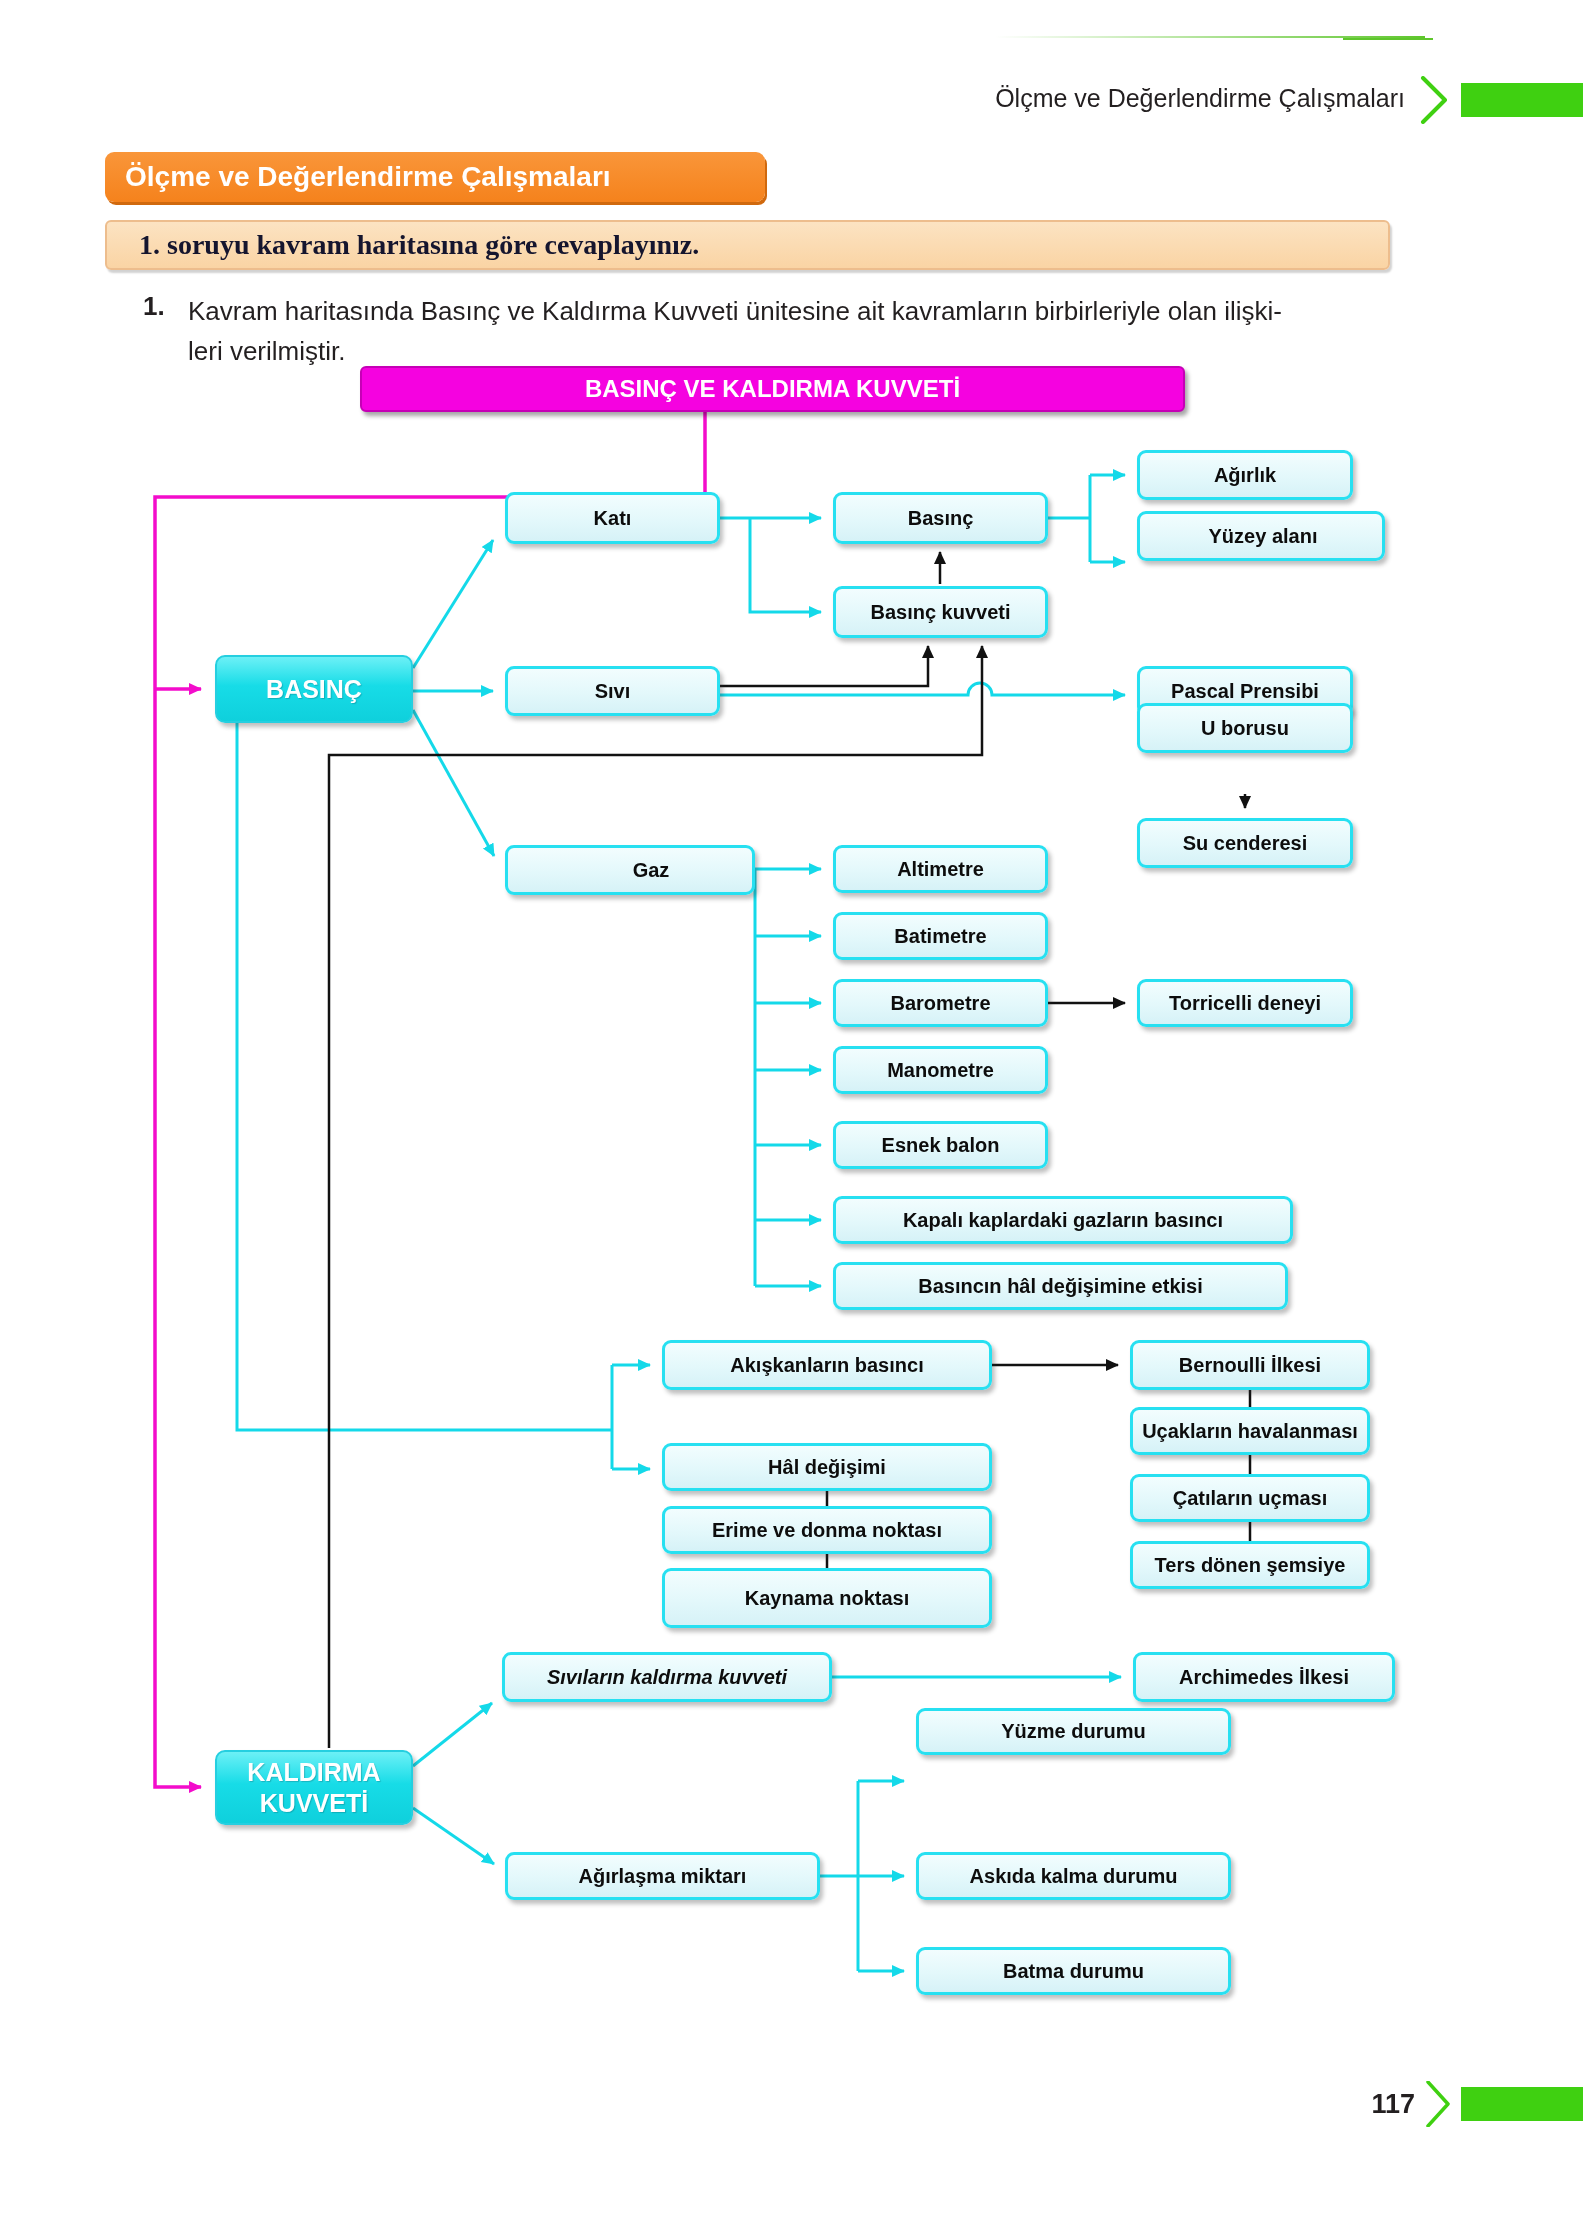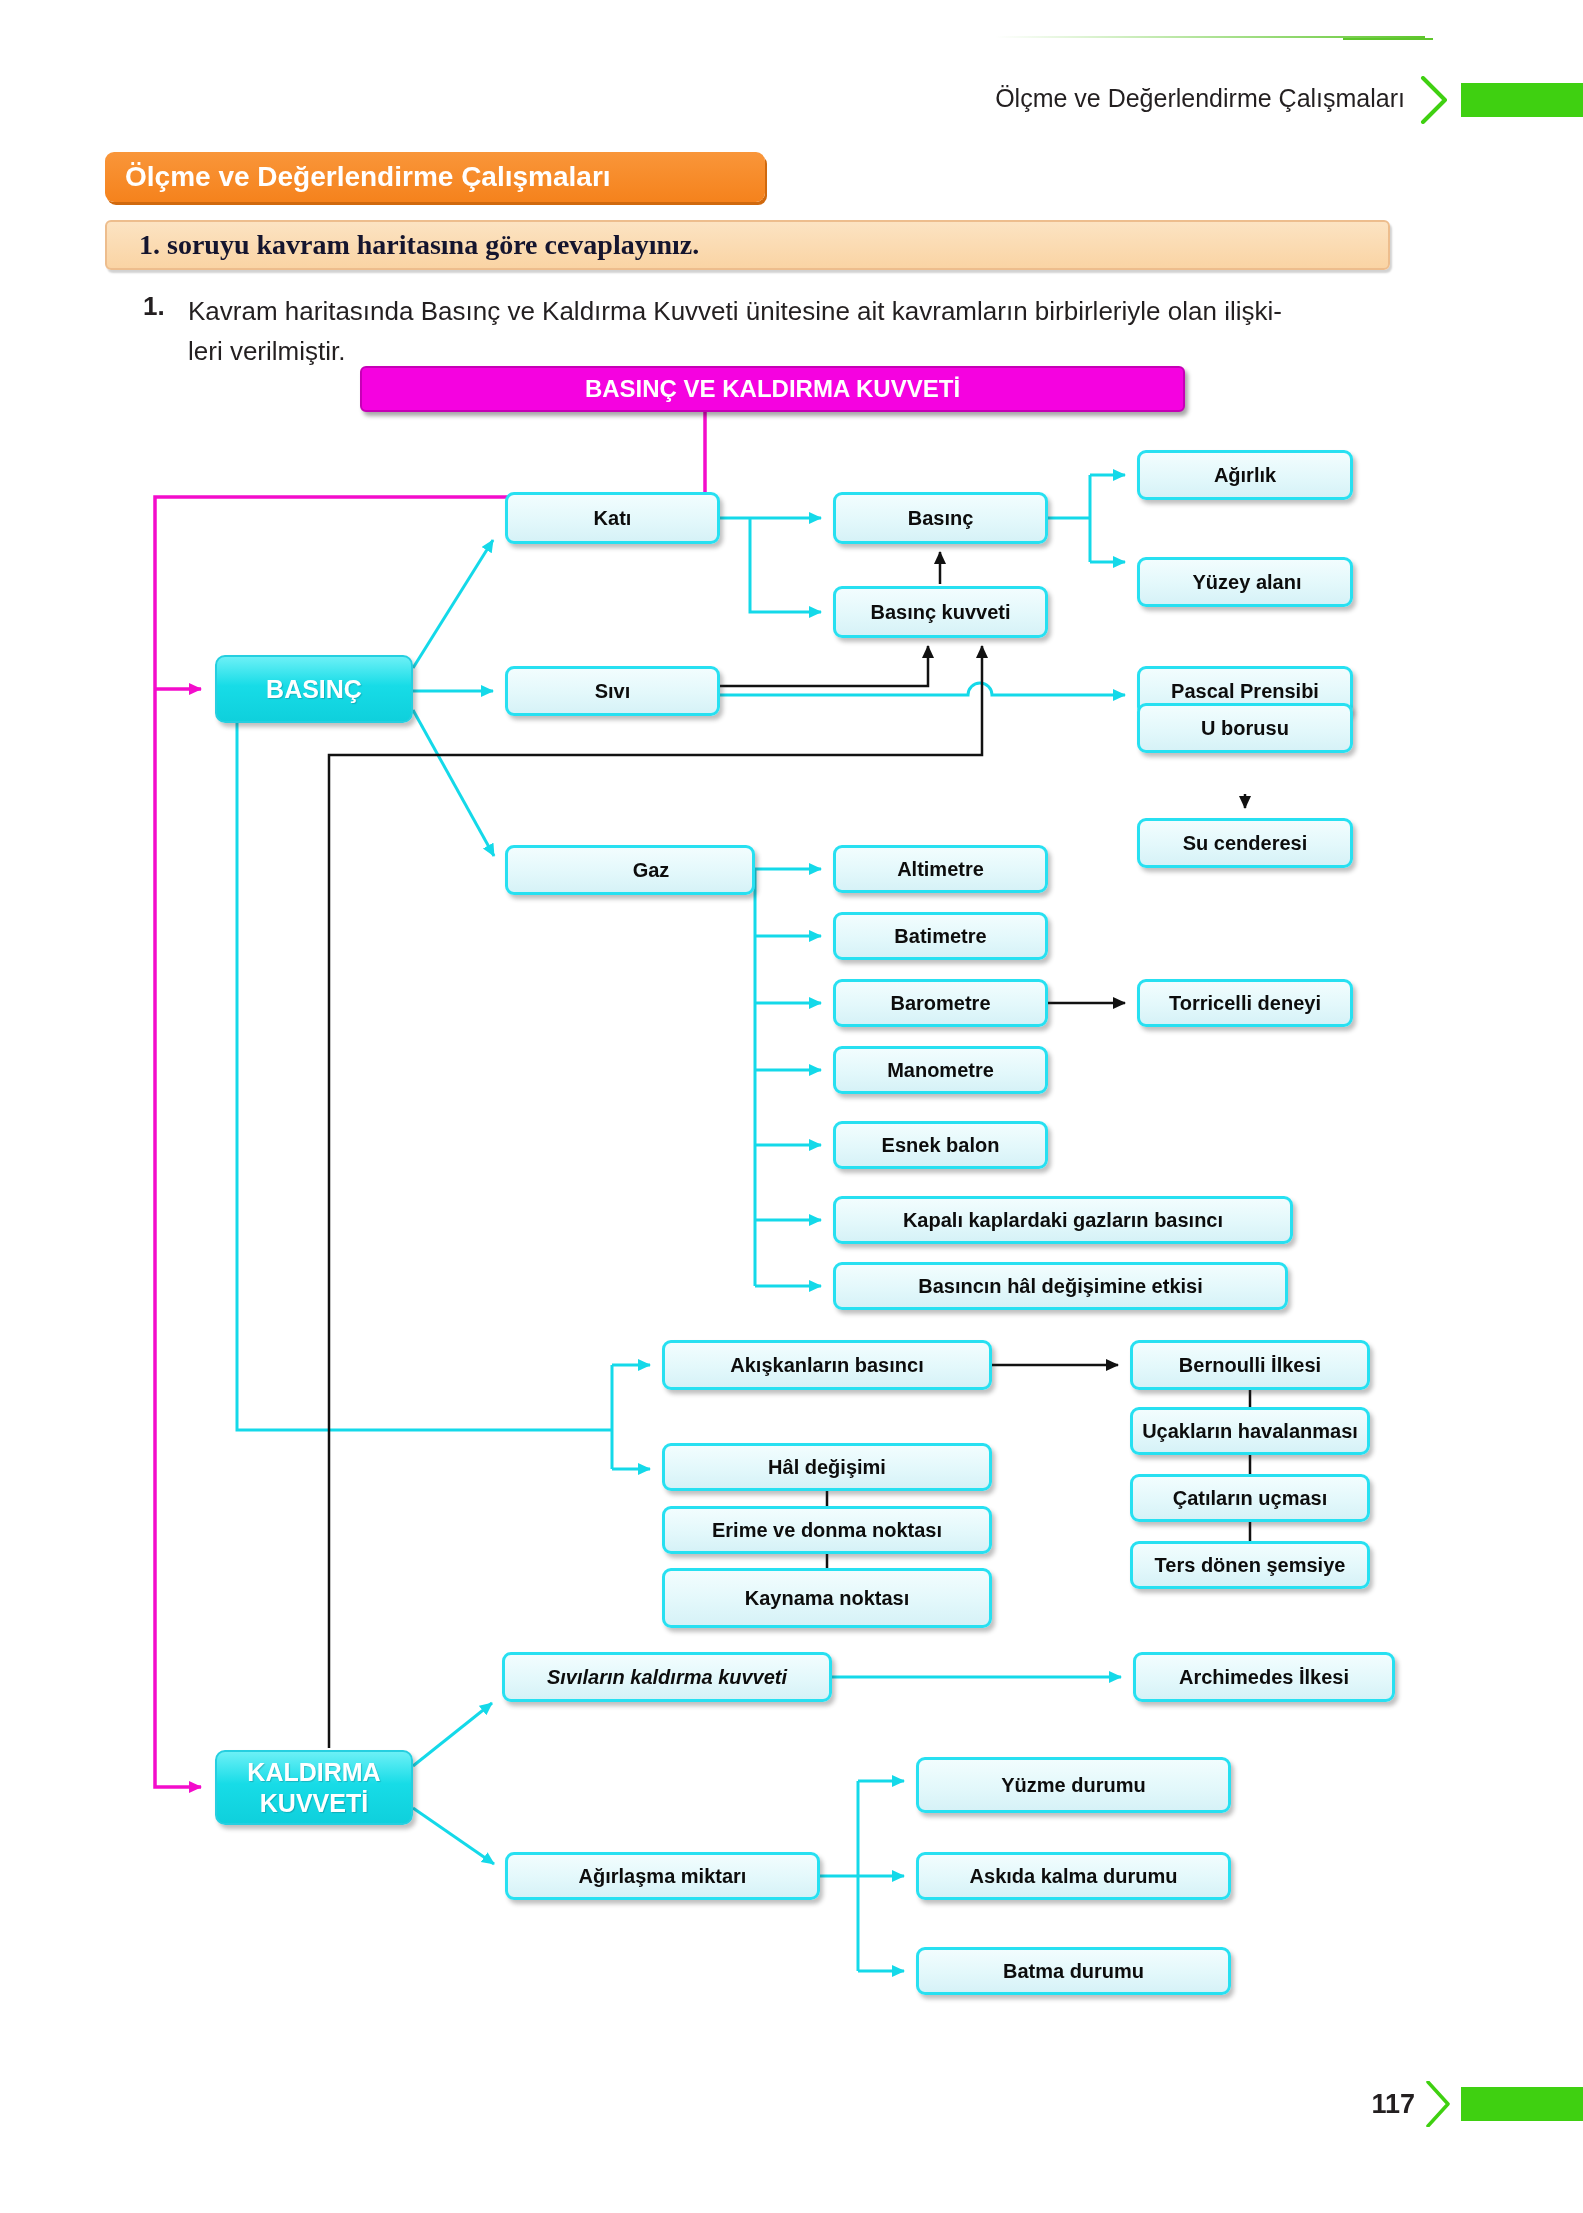--- a/index.html
+++ b/index.html
@@ -145,21 +145,21 @@
   <div id="nodes">
       <div class="node title" style="left: 360px; top: 366px; width: 825px; height: 46px;">BASINÇ VE KALDIRMA KUVVETİ</div>
       <div class="node solid" style="left: 215px; top: 655px; width: 198px; height: 68px;">BASINÇ</div>
       <div class="node solid" style="left: 215px; top: 1750px; width: 198px; height: 75px;">KALDIRMA KUVVETİ</div>
       <div class="node" style="left: 505px; top: 492px; width: 215px; height: 52px;">Katı</div>
       <div class="node" style="left: 505px; top: 666px; width: 215px; height: 50px;">Sıvı</div>
       <div class="node" style="left: 505px; top: 845px; width: 250px; height: 50px; padding-left: 46px;">Gaz</div>
       <div class="node" style="left: 833px; top: 492px; width: 215px; height: 52px;">Basınç</div>
       <div class="node" style="left: 833px; top: 586px; width: 215px; height: 52px;">Basınç kuvveti</div>
       <div class="node" style="left: 1137px; top: 450px; width: 216px; height: 50px;">Ağırlık</div>
-      <div class="node" style="left: 1137px; top: 557px; width: 216px; height: 50px; padding-left: 8px;">Yüzey alanı</div>
+      <div class="node" style="left: 1137px; top: 511px; width: 248px; height: 50px; padding-left: 8px;">Yüzey alanı</div>
       <div class="node" style="left: 1137px; top: 666px; width: 216px; height: 50px;">Pascal Prensibi</div>
       <div class="node" style="left: 1137px; top: 703px; width: 216px; height: 50px;">U borusu</div>
       <div class="node" style="left: 1137px; top: 818px; width: 216px; height: 50px;">Su cenderesi</div>
       <div class="node" style="left: 833px; top: 845px; width: 215px; height: 48px;">Altimetre</div>
       <div class="node" style="left: 833px; top: 912px; width: 215px; height: 48px;">Batimetre</div>
       <div class="node" style="left: 833px; top: 979px; width: 215px; height: 48px;">Barometre</div>
       <div class="node" style="left: 1137px; top: 979px; width: 216px; height: 48px;">Torricelli deneyi</div>
       <div class="node" style="left: 833px; top: 1046px; width: 215px; height: 48px;">Manometre</div>
       <div class="node" style="left: 833px; top: 1121px; width: 215px; height: 48px;">Esnek balon</div>
       <div class="node" style="left: 833px; top: 1196px; width: 460px; height: 48px;">Kapalı kaplardaki gazların basıncı</div>
@@ -167,21 +167,21 @@
       <div class="node" style="left: 662px; top: 1340px; width: 330px; height: 50px;">Akışkanların basıncı</div>
       <div class="node" style="left: 1130px; top: 1340px; width: 240px; height: 50px;">Bernoulli İlkesi</div>
       <div class="node" style="left: 1130px; top: 1407px; width: 240px; height: 48px;">Uçakların havalanması</div>
       <div class="node" style="left: 1130px; top: 1474px; width: 240px; height: 48px;">Çatıların uçması</div>
       <div class="node" style="left: 1130px; top: 1541px; width: 240px; height: 48px;">Ters dönen şemsiye</div>
       <div class="node" style="left: 662px; top: 1443px; width: 330px; height: 48px;">Hâl değişimi</div>
       <div class="node" style="left: 662px; top: 1506px; width: 330px; height: 48px;">Erime ve donma noktası</div>
       <div class="node" style="left: 662px; top: 1568px; width: 330px; height: 60px;">Kaynama noktası</div>
       <div class="node" style="left: 502px; top: 1652px; width: 330px; height: 50px; font-style: italic;">Sıvıların kaldırma kuvveti</div>
       <div class="node" style="left: 1133px; top: 1652px; width: 262px; height: 50px;">Archimedes İlkesi</div>
-      <div class="node" style="left: 916px; top: 1757px; width: 315px; height: 56px;">Yüzme durumu</div>
+      <div class="node" style="left: 916px; top: 1708px; width: 315px; height: 47px;">Yüzme durumu</div>
       <div class="node" style="left: 505px; top: 1852px; width: 315px; height: 48px;">Ağırlaşma miktarı</div>
       <div class="node" style="left: 916px; top: 1852px; width: 315px; height: 48px;">Askıda kalma durumu</div>
       <div class="node" style="left: 916px; top: 1947px; width: 315px; height: 48px;">Batma durumu</div>
     </div>
 
   <div class="footer">
     <span class="pnum">117</span>
     <svg width="36" height="46" viewBox="0 0 36 46">
       <path d="M3,1 L23,23 L3,45" fill="none" stroke="#3fd011" stroke-width="3.5" stroke-linejoin="round" stroke-linecap="round"></path>
     </svg>

